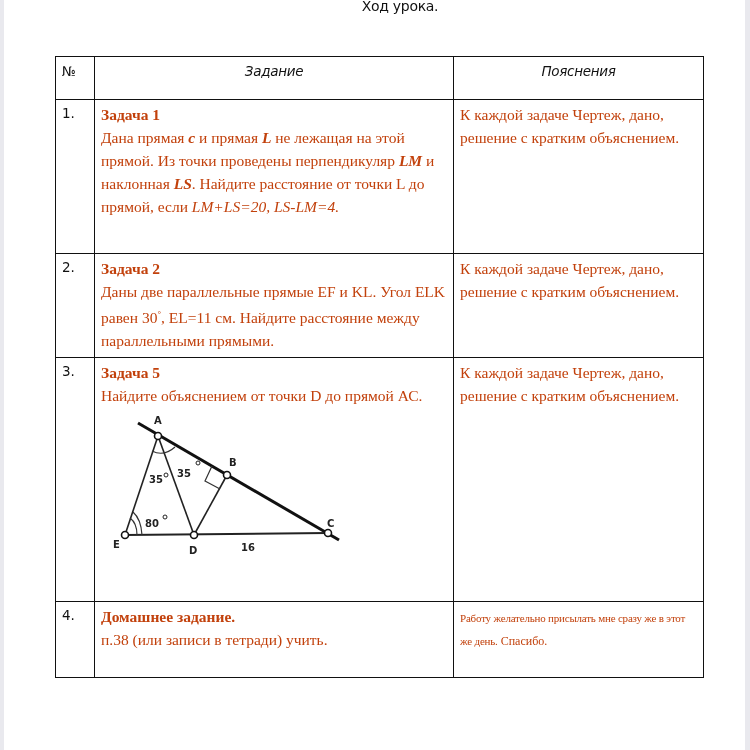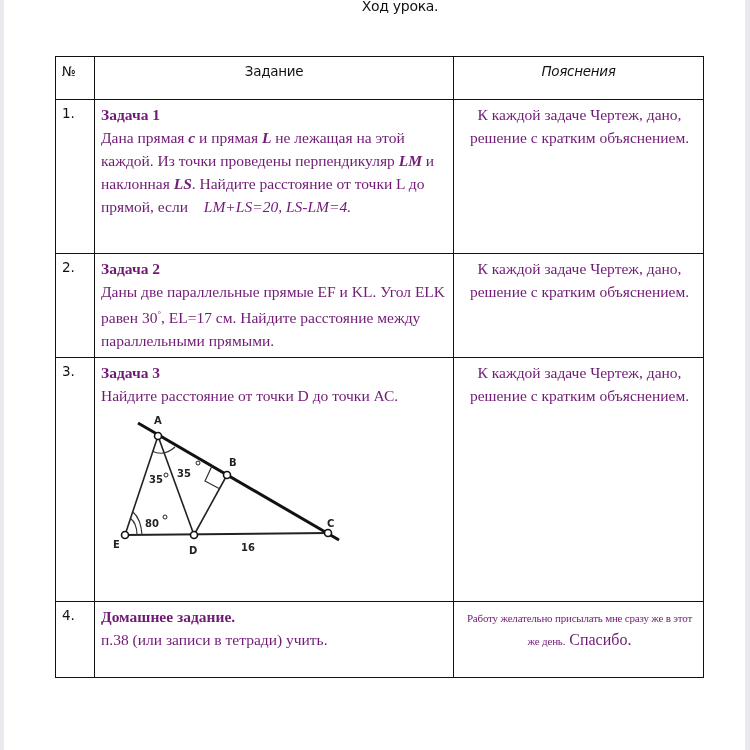--- a/index.html
+++ b/index.html
@@ -20,42 +20,42 @@
   }
   table.lesson td, table.lesson th {
     border: 1.3px solid #111; vertical-align: top; padding: 0;
   }
   table.lesson tr.head th {
     font-family: "DejaVu Sans", sans-serif; font-weight: normal; font-size: 13.5px;
     color: #111; height: 36px; vertical-align: top; padding-top: 6px;
     letter-spacing: -0.3px;
   }
   th.col-num { width: 32px; text-align: left; padding-left: 6px !important; }
-  th.col-task { width: 358px; text-align: center; }
+  th.col-task { width: 358px; text-align: center; font-style: italic; }
   th.col-notes { text-align: center; font-style: italic; }
   td.num {
     font-family: "DejaVu Sans", sans-serif; font-size: 13.5px; color: #111;
     padding: 5px 0 0 6px !important;
   }
   td.task, td.notes {
     font-family: "Liberation Serif", serif; font-size: 15.5px; line-height: 23px;
-    color: #701a75;
+    color: #c2410c;
   }
   td.task { padding: 3px 4px 0 6px !important; }
-  td.notes { padding: 3px 4px 0 6px !important; text-align: center; }
+  td.notes { padding: 3px 4px 0 6px !important; }
   .task-title { font-weight: bold; display: block; }
   .bi { font-weight: bold; font-style: italic; }
-  .it { font-style: italic; margin-left: 12px; }
+  .it { font-style: italic; }
   tr.r1 td { height: 148px; }
   tr.r2 td { height: 98px; }
   tr.r3 td { height: 238px; }
   tr.r4 td { height: 70px; }
   .hw-body { display: block; }
   .small-note { font-size: 11px; line-height: 16px; letter-spacing: -0.2px; }
-  .big-note { font-size: 16px; }
+  .big-note { font-size: 12px; }
   .diagram { position: relative; display: block; margin-left: 8px; margin-top: 4px; width: 250px; height: 150px; }
   .diagram svg { position: absolute; left: 0; top: 0; }
   .diagram text { font-family: "DejaVu Sans", sans-serif; font-weight: bold; fill: #222; }
   sup.deg { font-size: 9px; }
 </style>
 </head>
 <body>
 
 <div class="edge-left"></div>
 <div class="edge-right"></div>
@@ -67,39 +67,39 @@
       <tr class="head">
     <th class="col-num">№</th>
     <th class="col-task">Задание</th>
     <th class="col-notes">Пояснения</th>
   </tr>
 
   <tr class="r1">
     <td class="num">1.</td>
     <td class="task">
       <span class="task-title">Задача 1</span>
-      <span><span>Дана прямая </span><span class="bi">c</span><span> и прямая </span><span class="bi">L</span><span> не лежащая на этой каждой. Из точки проведены перпендикуляр </span><span class="bi">LM</span><span> и наклонная </span><span class="bi">LS</span><span>.  Найдите расстояние от точки L до прямой, если </span><span class="it">LM+LS=20,  LS-LM=4.</span></span>
+      <span><span>Дана прямая </span><span class="bi">c</span><span> и прямая </span><span class="bi">L</span><span> не лежащая на этой прямой. Из точки проведены перпендикуляр </span><span class="bi">LM</span><span> и наклонная </span><span class="bi">LS</span><span>.  Найдите расстояние от точки L до прямой, если </span><span class="it">LM+LS=20,  LS-LM=4.</span></span>
     </td>
     <td class="notes">К каждой задаче Чертеж, дано, решение с кратким объяснением.</td>
   </tr>
 
   <tr class="r2">
     <td class="num">2.</td>
     <td class="task">
       <span class="task-title">Задача 2</span>
-      <span><span>Даны две параллельные прямые EF  и KL. Угол ELK равен 30</span><sup class="deg">°</sup><span>, EL=17 см. Найдите расстояние между параллельными прямыми.</span></span>
+      <span><span>Даны две параллельные прямые EF  и KL. Угол ELK равен 30</span><sup class="deg">°</sup><span>, EL=11 см. Найдите расстояние между параллельными прямыми.</span></span>
     </td>
     <td class="notes">К каждой задаче Чертеж, дано, решение с кратким объяснением.</td>
   </tr>
 
   <tr class="r3">
     <td class="num">3.</td>
     <td class="task">
-      <span class="task-title">Задача 3</span>
-      <span>Найдите расстояние от точки D до точки АС.</span>
+      <span class="task-title">Задача 5</span>
+      <span>Найдите объяснением от точки D до прямой АС.</span>
       <span class="diagram">
         <svg width="250" height="150" viewBox="0 0 250 150">
 
           <line x1="29" y1="12" x2="230" y2="129" stroke="#111" stroke-width="3"></line>
 
           <line x1="16" y1="124" x2="219" y2="122" stroke="#222" stroke-width="2"></line>
 
           <line x1="16" y1="124" x2="49" y2="25" stroke="#222" stroke-width="1.6"></line>
 
           <line x1="49" y1="25" x2="85" y2="124" stroke="#222" stroke-width="1.6"></line>

